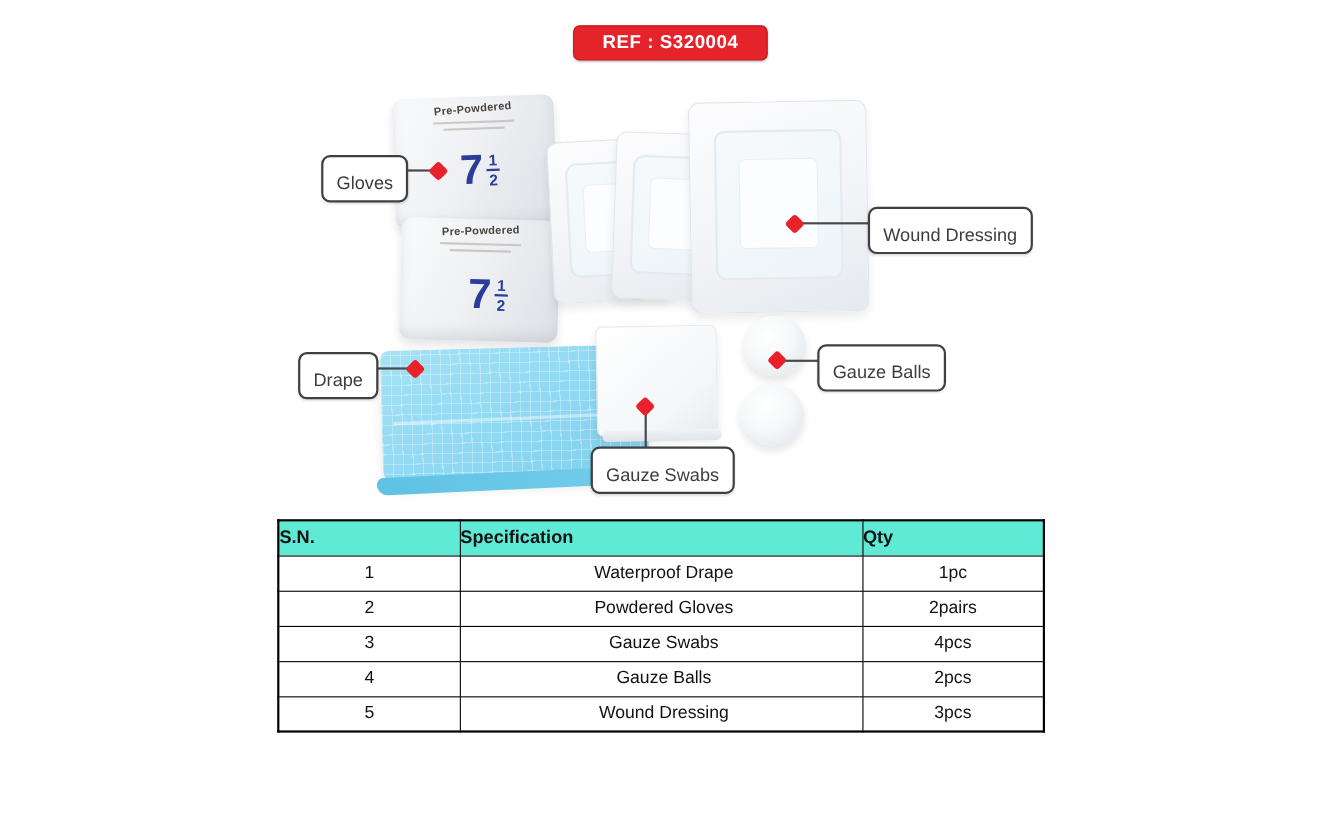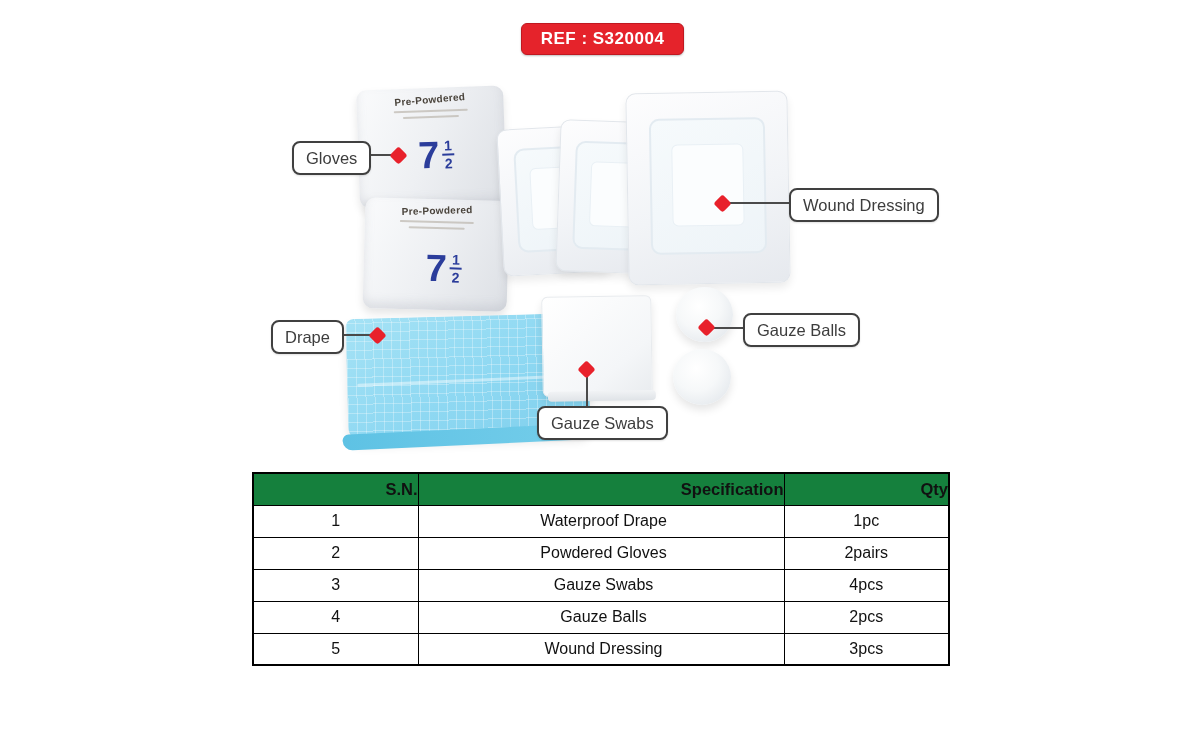--- a/index.html
+++ b/index.html
@@ -10,21 +10,21 @@
     width: 1200px;
     height: 750px;
     background: #ffffff;
     overflow: hidden;
   }
 
   
   .ref-banner {
     position: absolute;
     left: 521px; top: 23px;
-    width: 163px; height: 32px;
+    width: 177px; height: 32px;
     background: #e5232b;
     border: 1px solid #c01820;
     border-radius: 6px;
     color: #ffffff;
     font-size: 17px;
     font-weight: bold;
     display: flex;
     align-items: center;
     justify-content: center;
     letter-spacing: 0.5px;
@@ -157,21 +157,21 @@
   }
 
   
   .callout {
     position: absolute;
     background: #ffffff;
     border: 2px solid #404040;
     border-radius: 8px;
     color: #3d3d3d;
     font-size: 16.5px;
-    padding: 6px 12px 5px;
+    padding: 15px 12px 5px;
     white-space: nowrap;
     box-shadow: 0 1px 2px rgba(0,0,0,0.12);
     z-index: 5;
   }
   .leader {
     position: absolute;
     background: #4a4a4a;
     z-index: 4;
   }
   .leader.h { height: 2px; }
@@ -195,23 +195,23 @@
     border: 2px solid #000000;
     font-size: 16px;
     color: #111111;
   }
   .contents-table th, .contents-table td {
     border: 1px solid #000000;
     height: 32px;
     padding: 0;
   }
   .contents-table th {
-    background: #15803d;
+    background: #5eead4;
     font-weight: bold;
-    text-align: right;
+    text-align: left;
     font-size: 16.5px;
   }
   .contents-table td.center { text-align: center; }
   .contents-table td.left { text-align: center; padding-left: 5px; }
 
   
   .usage {
     position: absolute;
     left: 250px; top: 684px;
     width: 690px;

